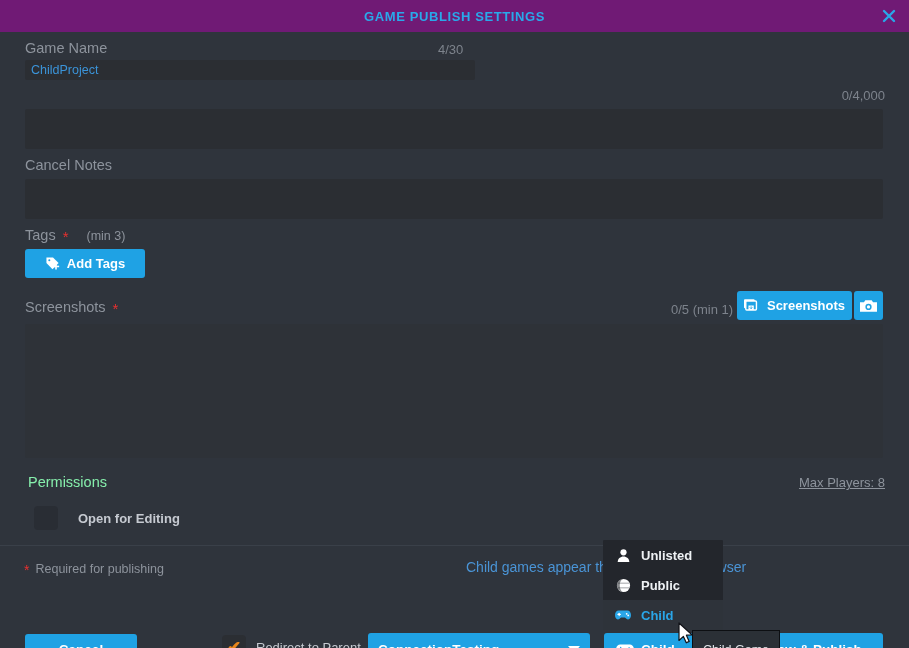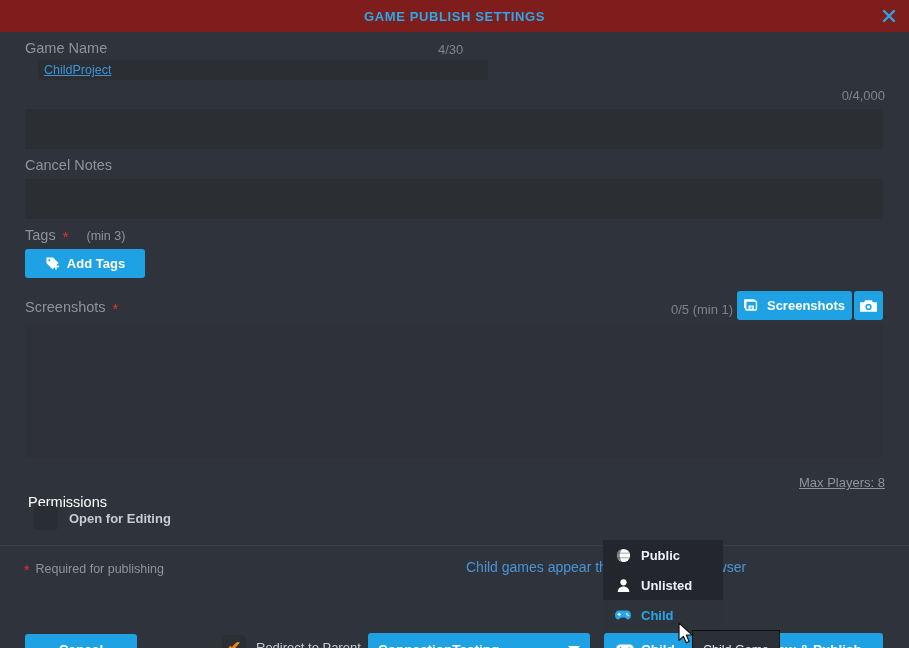--- a/index.html
+++ b/index.html
@@ -12,21 +12,21 @@
   #root {
     position: relative;
     width: 909px; height: 648px;
     background: #2f343c;
   }
 
   
   .titlebar {
     position: absolute; left: 0; top: 0;
     width: 909px; height: 32px;
-    background: #7f1d1d;
+    background: #701a75;
     display: flex; align-items: center; justify-content: center;
   }
   .titlebar-text {
     color: #29a9ea;
     font-size: 13px;
     font-weight: bold;
     letter-spacing: 0.6px;
   }
   .close-btn {
     position: absolute; right: 0; top: 0;
@@ -92,22 +92,22 @@
   .shots-panel {
     position: absolute;
     left: 25px; top: 292px;
     width: 858px; height: 134px;
     background: #2e3238;
     border-radius: 2px;
   }
 
   
   .permissions-label {
-    position: absolute; left: 28px; top: 462px;
-    color: #ffffff; font-size: 14.5px;
+    position: absolute; left: 28px; top: 442px;
+    color: #86efac; font-size: 14.5px;
   }
   .maxplayers {
     position: absolute; right: 24px; top: 443px;
     color: #8d939c; font-size: 13px; text-decoration: underline;
   }
   .checkbox {
     width: 24px; height: 24px;
     background: #292d34;
     border-radius: 4px;
     display: flex; align-items: center; justify-content: center;
@@ -239,21 +239,21 @@
   </div>
 
   <div class="body">
 
     <div class="field" style="left:25px; top:8px;">
       <div class="label-row">
         <span>Game Name</span>
       </div>
     </div>
     <div class="counter" style="left:438px; top:10px;">4/30</div>
-    <div class="textbox textbox-name" style="position:absolute; left:38px; top:28px;text-decoration:underline;">
+    <div class="textbox textbox-name" style="position:absolute; left:25px; top:28px;">
       <span>ChildProject</span>
     </div>
 
     <div class="field" style="left:25px; top:54px;margin-top:44px;">
       <div class="label-row">
         <span>Summary</span>
         <span class="req">*</span>
       </div>
     </div>
     <div class="counter" style="right:24px; top:56px;">0/4,000</div>
@@ -309,21 +309,21 @@
         <circle cx="9" cy="8" r="3.3" fill="#1fa2e4"></circle>
         <circle cx="9" cy="8" r="1.7" fill="#ffffff"></circle>
       </svg>
     </div>
 
     <div class="shots-panel"></div>
 
     <div class="permissions-label">Permissions</div>
     <div class="maxplayers">Max Players: 8</div>
 
-    <div style="position:absolute; left:34px; top:474px; display:flex; align-items:center; gap:11px;justify-content:flex-end;">
+    <div style="position:absolute; left:34px; top:474px; display:flex; align-items:center; gap:20px;justify-content:flex-end;">
       <div class="checkbox"></div>
       <span class="perm-name">Open for Editing</span>
     </div>
 
     <div class="divider"></div>
 
     <div class="req-note">
       <span class="star">*</span>
       <span>Required for publishing</span>
     </div>
@@ -360,36 +360,36 @@
       <div class="btn-blue btn-publish">
         <span>Review &amp; Publish</span>
       </div>
     </div>
 
     <div class="dropdown">
 
       <div class="dd-item">
         <span class="dd-icon">
           <svg width="15" height="15" viewBox="0 0 16 16">
+            <circle cx="8" cy="4.6" r="3.3" fill="#ffffff"></circle>
+            <path d="M1.8 15 c0 -3.6 2.8 -6 6.2 -6 c3.4 0 6.2 2.4 6.2 6 Z" fill="#ffffff"></path>
+          </svg>
+        </span>
+        <span>Unlisted</span>
+      </div>
+
+      <div class="dd-item">
+        <span class="dd-icon">
+          <svg width="15" height="15" viewBox="0 0 16 16">
             <circle cx="8" cy="8" r="7" fill="#ffffff"></circle>
             <path d="M8 1 a7 7 0 0 0 0 14 a4 7 0 0 1 0 -14 Z" fill="#23262c" opacity="0.55"></path>
             <path d="M2 5.5 h12 M2 10.5 h12" stroke="#23262c" stroke-width="0.9" opacity="0.5"></path>
           </svg>
         </span>
         <span>Public</span>
-      </div>
-
-      <div class="dd-item">
-        <span class="dd-icon">
-          <svg width="15" height="15" viewBox="0 0 16 16">
-            <circle cx="8" cy="4.6" r="3.3" fill="#ffffff"></circle>
-            <path d="M1.8 15 c0 -3.6 2.8 -6 6.2 -6 c3.4 0 6.2 2.4 6.2 6 Z" fill="#ffffff"></path>
-          </svg>
-        </span>
-        <span>Unlisted</span>
       </div>
 
       <div class="dd-item active">
         <span class="dd-icon">
           <svg width="17" height="12" viewBox="0 0 20 13">
             <path d="M4.6 1 h10.8 c2.6 0 4.6 2.6 4.6 5.6 c0 3 -1.4 5.4 -3.6 5.4 c-1.8 0 -2.6 -1.6 -4.2 -2.4 h-4.4 c-1.6 0.8 -2.4 2.4 -4.2 2.4 C1.4 12 0 9.6 0 6.6 C0 3.6 2 1 4.6 1 Z" fill="#2aa6e8"></path>
             <rect x="3" y="5" width="4.4" height="1.5" rx="0.7" fill="#ffffff"></rect>
             <rect x="4.45" y="3.55" width="1.5" height="4.4" rx="0.7" fill="#ffffff"></rect>
             <circle cx="14.6" cy="5" r="1.1" fill="#ffffff"></circle>
             <circle cx="16.5" cy="7" r="1.1" fill="#ffffff"></circle>

